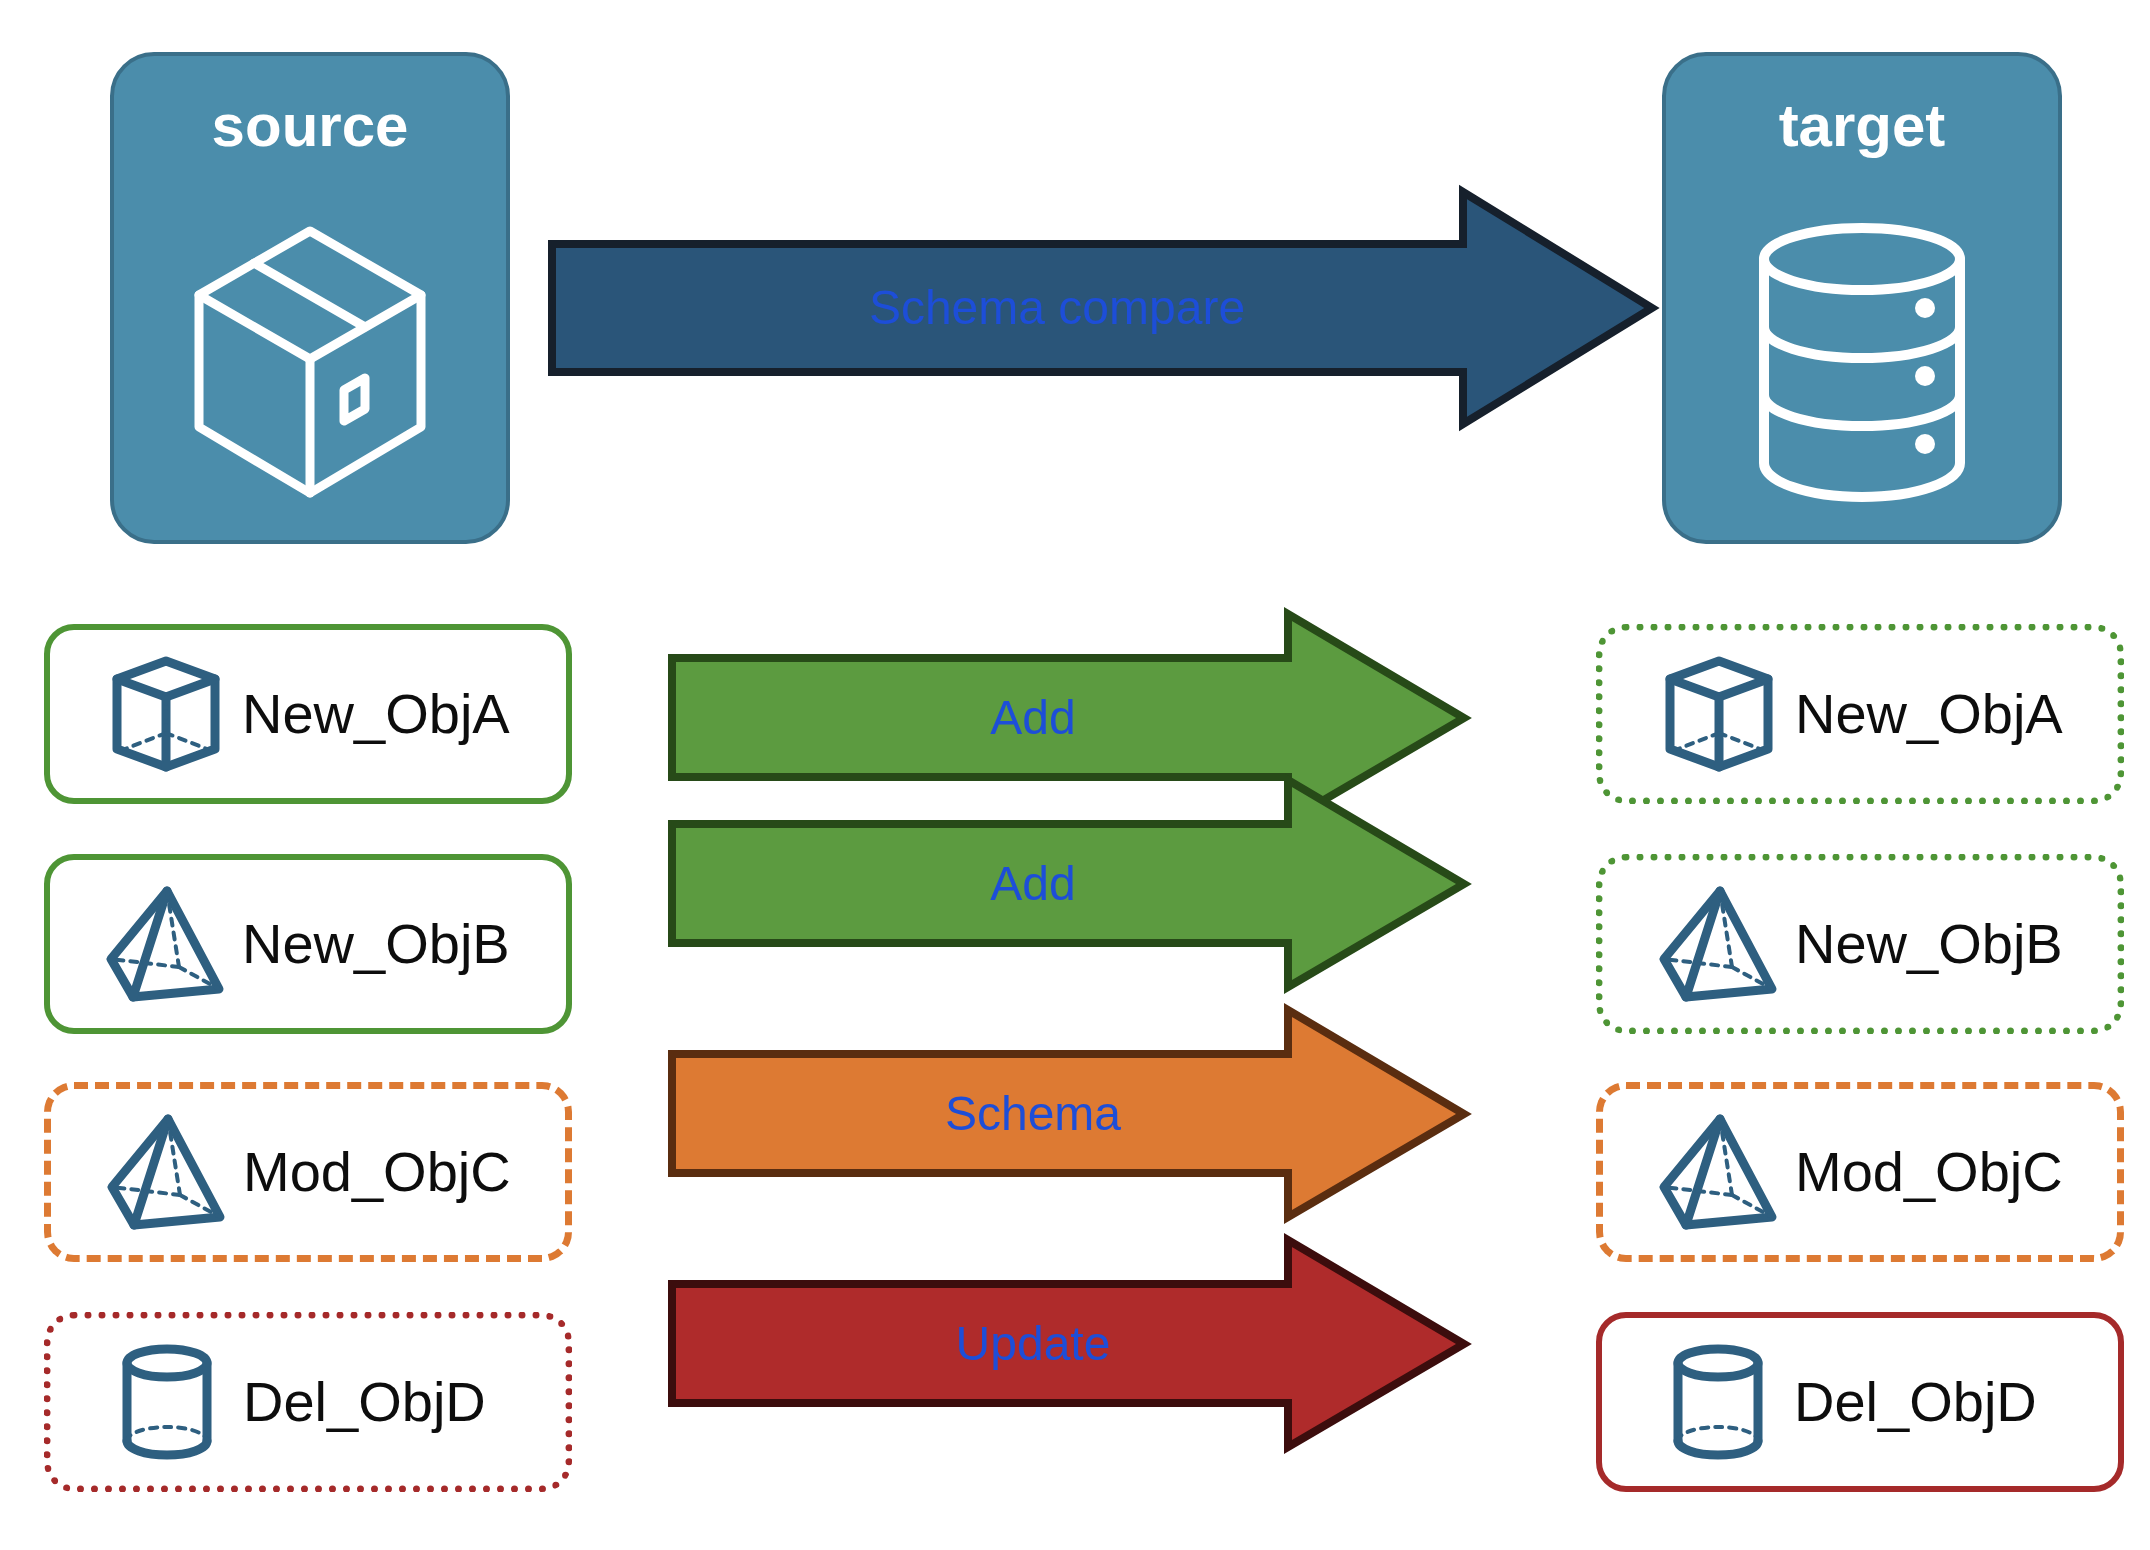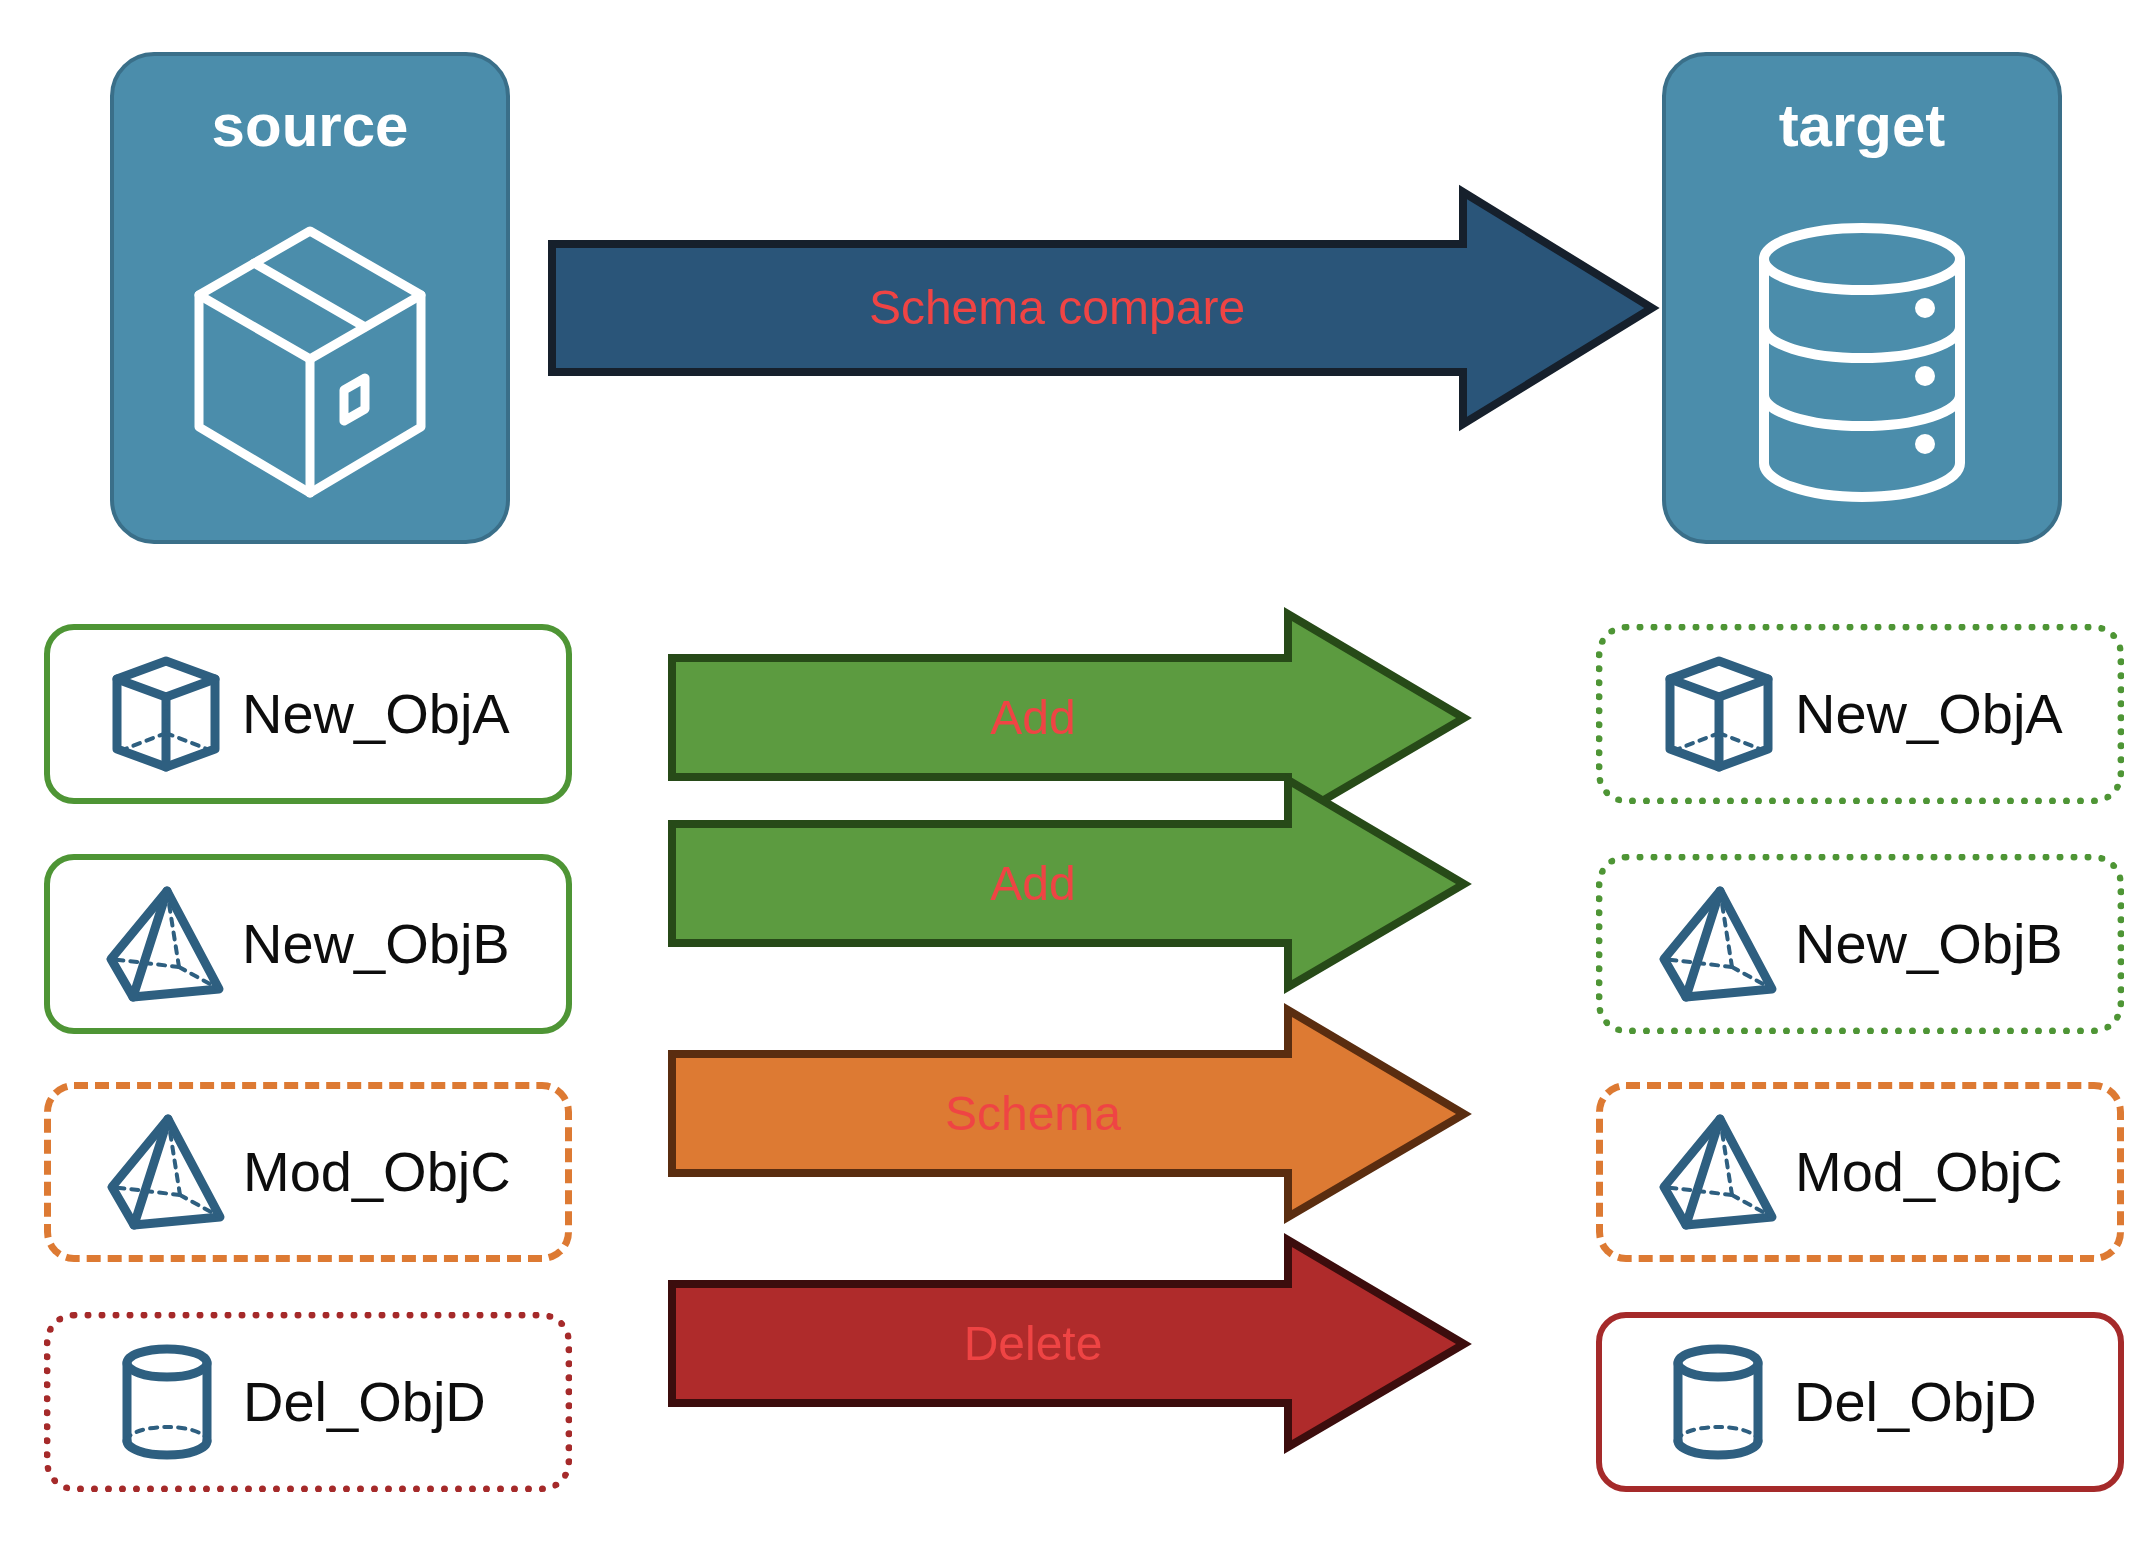--- a/index.html
+++ b/index.html
@@ -43,21 +43,21 @@
   #schema-arrow{
     position:absolute;
     left:548px;top:188px;
     width:1108px;height:240px;
   }
   .arrow-label{
     position:absolute;
     left:0;right:0;top:50%;
     transform:translateY(-50%);
     text-align:center;
-    color:#ef4444;
+    color:#1d4ed8;
     font-size:46px;
     line-height:1;
     pointer-events:none;
     white-space:nowrap;
   }
   #schema-arrow .arrow-label{
     font-size:48px;
     left:-90px;
   }
 
@@ -299,21 +299,21 @@
         </g>
       </svg>
     </span>
     <span class="obj-label">Del_ObjD</span>
   </div>
 
   <div class="row-arrow" style="top:1236px">
     <svg width="800" height="215" viewBox="0 0 800 215" preserveAspectRatio="none">
       <path d="M4 48 L620 48 L620 4 L796 108 L620 211 L620 167 L4 167 Z" fill="#af2b2b" stroke="#3c0d0d" stroke-width="8" stroke-linejoin="miter"></path>
     </svg>
-    <div class="arrow-label">Delete</div>
+    <div class="arrow-label">Update</div>
   </div>
 
   <div class="obj-card right bd-solid-red" style="top:1312px">
     <span class="obj-icon">
       <svg width="100" height="118" viewBox="0 0 100 118">
         <g fill="none" stroke="#2e5f80" stroke-width="9" stroke-linejoin="round" stroke-linecap="round">
           <ellipse cx="50" cy="20" rx="40" ry="14"></ellipse>
           <path d="M10 20 L10 98"></path>
           <path d="M90 20 L90 98"></path>
           <path d="M10 98 A40 14 0 0 0 90 98"></path>

